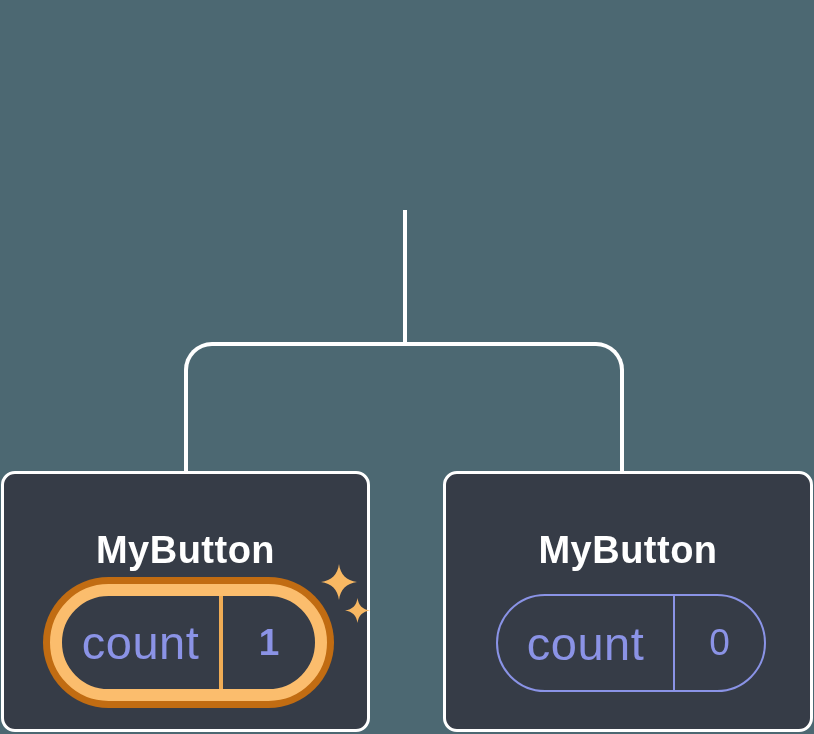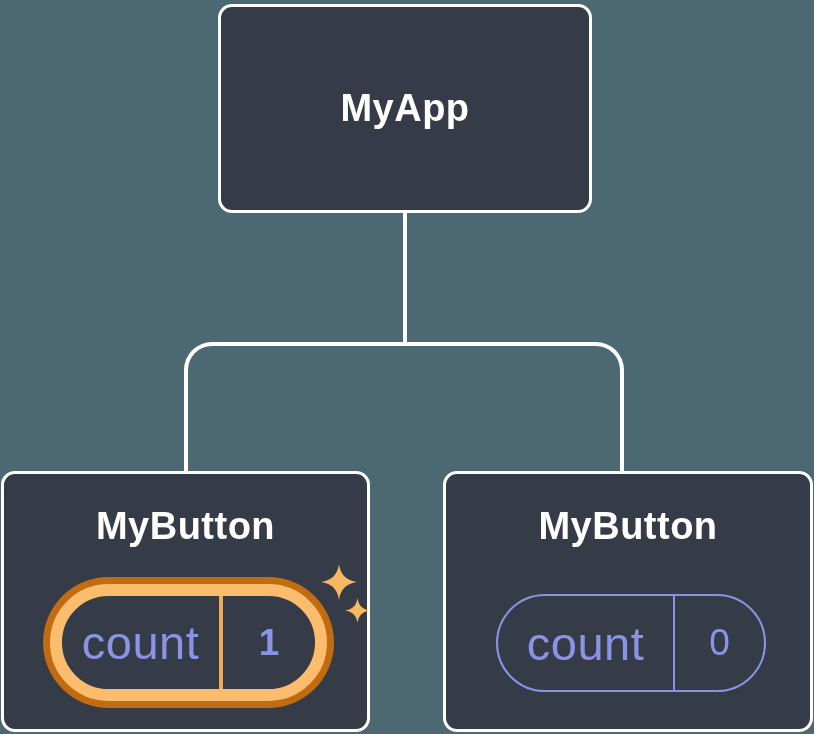--- a/index.html
+++ b/index.html
@@ -62,21 +62,21 @@
   .node-title {
     color: var(--title-text);
     font-size: 38px;
     font-weight: 600;
     letter-spacing: 0.5px;
     text-align: center;
   }
   .child-title {
     position: absolute;
     left: 0; right: 0;
-    top: 24px;
+    top: 48px;
     line-height: 56px;
   }
 
   
   .pill-highlight-wrap {
     position: absolute;
     left: 39px; top: 103px;
     width: 291px; height: 131px;
     background: var(--highlight-outer);
     border-radius: 66px;
@@ -148,23 +148,20 @@
   .sparkle svg { width: 100%; height: 100%; display: block; fill: var(--sparkle); }
 </style>
 </head>
 <body>
 
 <div class="stage">
 
   <div class="connector-stem"></div>
   <div class="connector-branch"></div>
 
-  <div class="node node-root">
-    <div class="node-title">MyApp</div>
-  </div>
 
   <div class="node node-child-left">
     <div class="node-title child-title">MyButton</div>
 
     <div class="pill-highlight-wrap">
       <div class="pill-highlight">
         <div class="state-key-cell">
           <span class="state-key">count</span>
         </div>
         <div class="pill-divider"></div>

